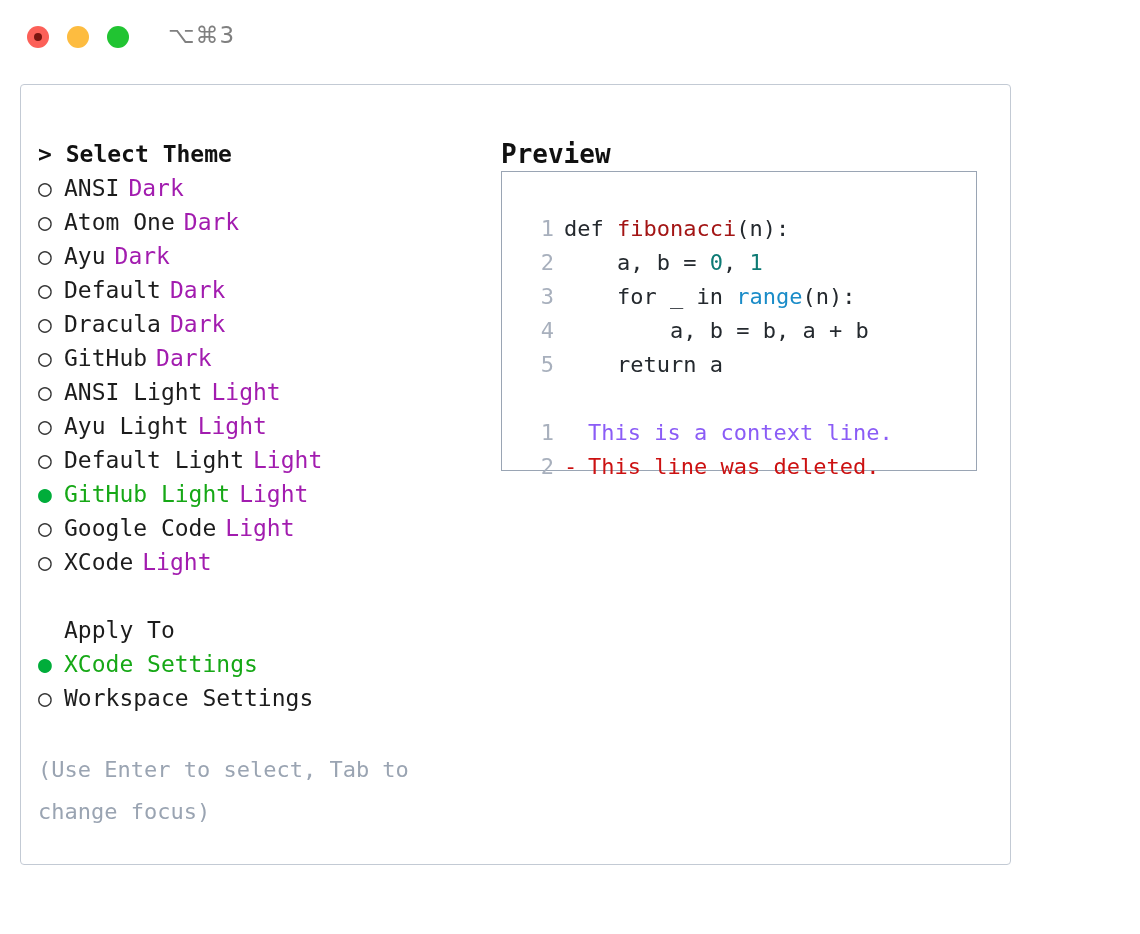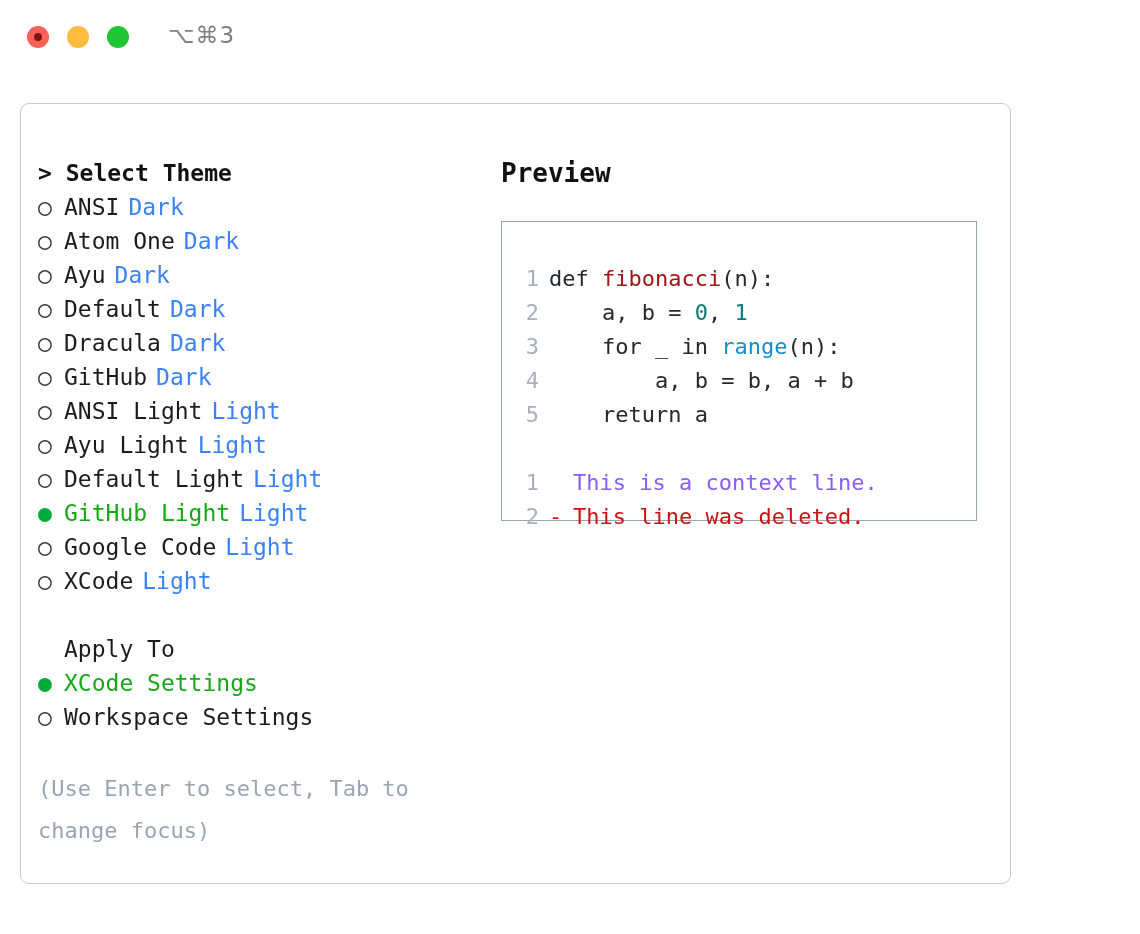--- a/index.html
+++ b/index.html
@@ -64,25 +64,25 @@
     letter-spacing: 1px;
     color: #808080;
     font-family: "DejaVu Sans", "Liberation Sans", sans-serif;
     white-space: pre;
   }
 
   
   .panel {
     position: absolute;
     left: 20px;
-    top: 103px;
+    top: 84px;
     width: 991px;
     height: 781px;
     border: 1px solid #c3cad4;
-    border-radius: 9px;
+    border-radius: 4px;
     box-sizing: border-box;
     background: #ffffff;
   }
 
   
   .left-col {
     position: absolute;
     left: 17px;
     top: 52px;
     width: 450px;
@@ -107,21 +107,21 @@
   .bullet {
     display: inline-block;
     width: 26px;
     flex: 0 0 26px;
     color: #3b3b3b;
   }
   .bullet.sel { color: #00ad3a; }
   .opt-label { color: #1c1c1c; }
   .opt-row.selected .opt-label { color: #16a816; }
   .opt-tag {
-    color: #3b82f6;
+    color: #a21caf;
     padding-left: 9px;
   }
 
   .spacer-row { height: 34px; }
 
   .apply-head {
     font-size: 23px;
     color: #1c1c1c;
     line-height: 34px;
     padding-left: 26px;
@@ -145,27 +145,26 @@
     width: 490px;
   }
   .preview-head {
     font-size: 26px;
     font-weight: bold;
     color: #111111;
     line-height: 34px;
     white-space: pre;
   }
   .preview-box {
-    margin-top: 31px;
     width: 476px;
     height: 300px;
     border: 1px solid #9aa5b4;
     box-sizing: border-box;
     background: #ffffff;
-    padding: 40px 0 0 9px;
+    padding: 40px 0 0 24px;
   }
   .code-line {
     font-size: 22px;
     line-height: 34px;
     white-space: pre;
     color: #24292e;
   }
   .ln {
     display: inline-block;
     width: 28px;

